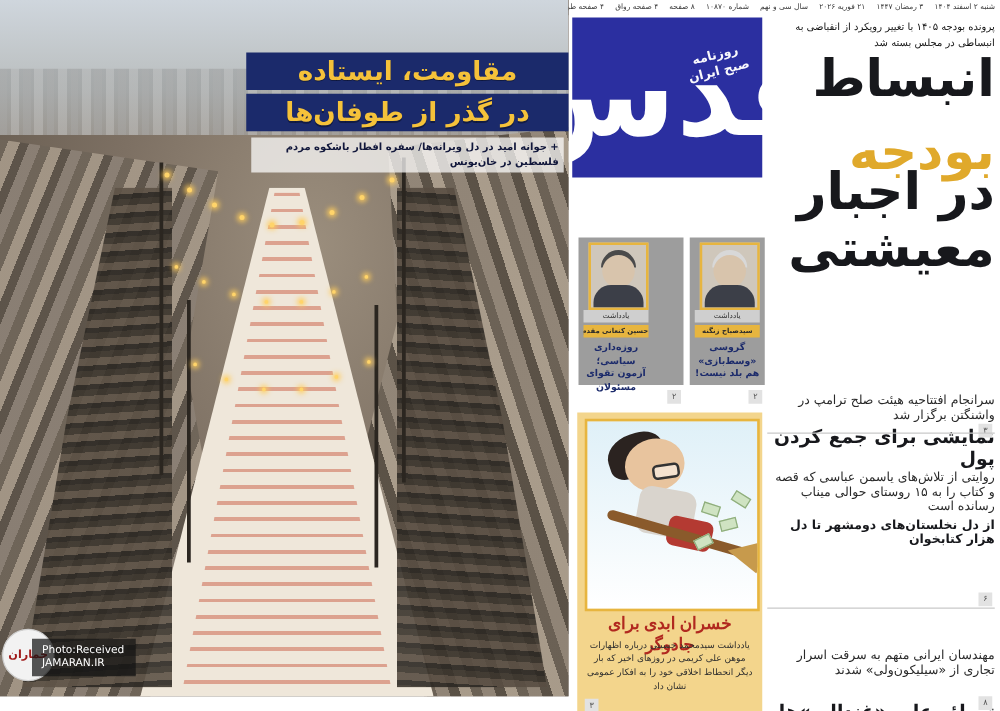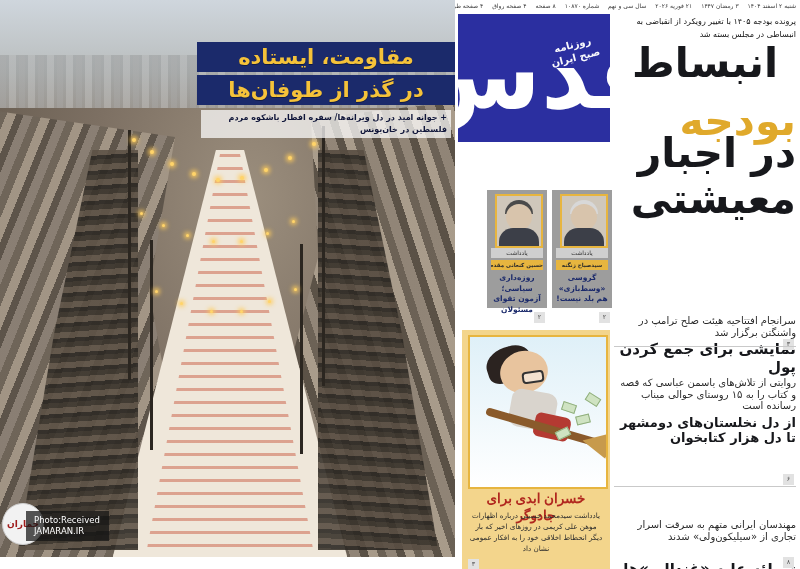--- a/index.html
+++ b/index.html
@@ -98,29 +98,29 @@
           font-family:"DejaVu Sans","Liberation Sans",sans-serif;padding-bottom:6px;
           box-sizing:border-box;}
   .logo-script{position:absolute;right:8px;top:24px;width:56px;color:#fff;font-size:10px;
           line-height:13px;text-align:center;opacity:.97;transform:rotate(-14deg);
           font-weight:600;}
 
   .r-kicker{position:absolute;right:4px;top:4px;width:180px;text-align:right;
           font-size:8px;line-height:12.5px;color:#111;direction:rtl;}
   .r-head{position:absolute;right:4px;width:182px;text-align:right;direction:rtl;
           font-weight:bold;line-height:1.04;}
-  .r-head.h1{top:30px;font-size:41px;color:#17181c;text-align:center;}
+  .r-head.h1{top:30px;font-size:41px;color:#17181c;}
   .r-head.h2{top:88px;font-size:41px;color:#e0a92b;}
   .r-head.h3{top:120px;font-size:41px;color:#17181c;}
   .r-head.h4{top:166px;font-size:41px;color:#17181c;}
 
   
   .col-card{position:absolute;top:178px;width:60px;height:118px;background:#9d9d9d;}
   .col-card.c-right{right:188px;}
-  .col-card.c-left{right:253px;}
+  .col-card.c-left{right:253px;padding-left:24px;}
   .col-portrait{position:absolute;left:8px;top:4px;width:44px;height:50px;
           border:2px solid #e7b53f;background:#cfc7bb;overflow:hidden;}
   .face{position:absolute;left:50%;top:8px;transform:translateX(-50%);
           width:26px;height:26px;border-radius:50%;background:#d8c4ac;}
   .hair{position:absolute;left:50%;top:4px;transform:translateX(-50%);
           width:28px;height:14px;border-radius:14px 14px 0 0;background:#4a4a4a;}
   .hair.grey{background:#d8d8d8;}
   .body{position:absolute;left:50%;bottom:0;transform:translateX(-50%);
           width:40px;height:18px;border-radius:14px 14px 0 0;background:#3c3f48;}
   .note-tag{position:absolute;left:4px;top:58px;width:52px;height:10px;background:#cfcfcf;
@@ -131,21 +131,21 @@
   .col-title{position:absolute;left:3px;top:83px;width:54px;text-align:center;direction:rtl;
           color:#1b2a6b;font-size:7.5px;line-height:10.5px;font-weight:bold;}
 
   
   .story{position:absolute;right:4px;width:182px;direction:rtl;text-align:right;}
   .story .lede{font-size:10px;line-height:11.5px;color:#2a2a2a;margin-top:27px;}
   .story .ttl{font-weight:bold;color:#17181c;line-height:1.18;}
   .s1{top:276px;}
   .s1 .ttl{font-size:15px;margin-top:3px;}
   .s2{top:338px;}
-  .s2 .ttl{font-size:13px;margin-top:3px;}
+  .s2 .ttl{font-size:10px;margin-top:3px;}
   .s3{top:480px;}
   .s3 .ttl{font-size:15px;margin-top:19px;}
   .rule{position:absolute;right:4px;width:182px;height:1px;background:#c9c9c9;}
   .pgnum{position:absolute;width:11px;height:11px;background:#e2e2e2;color:#555;
          font-size:6.5px;text-align:center;line-height:11px;}
 
   
   .cartoon{position:absolute;right:190px;top:318px;width:148px;height:246px;background:#f3d58c;}
   .cartoon-img{position:absolute;left:6px;top:5px;width:136px;height:150px;
          border:2px solid #e7b53f;background:linear-gradient(#dff0f8,#ffffff);overflow:hidden;}

